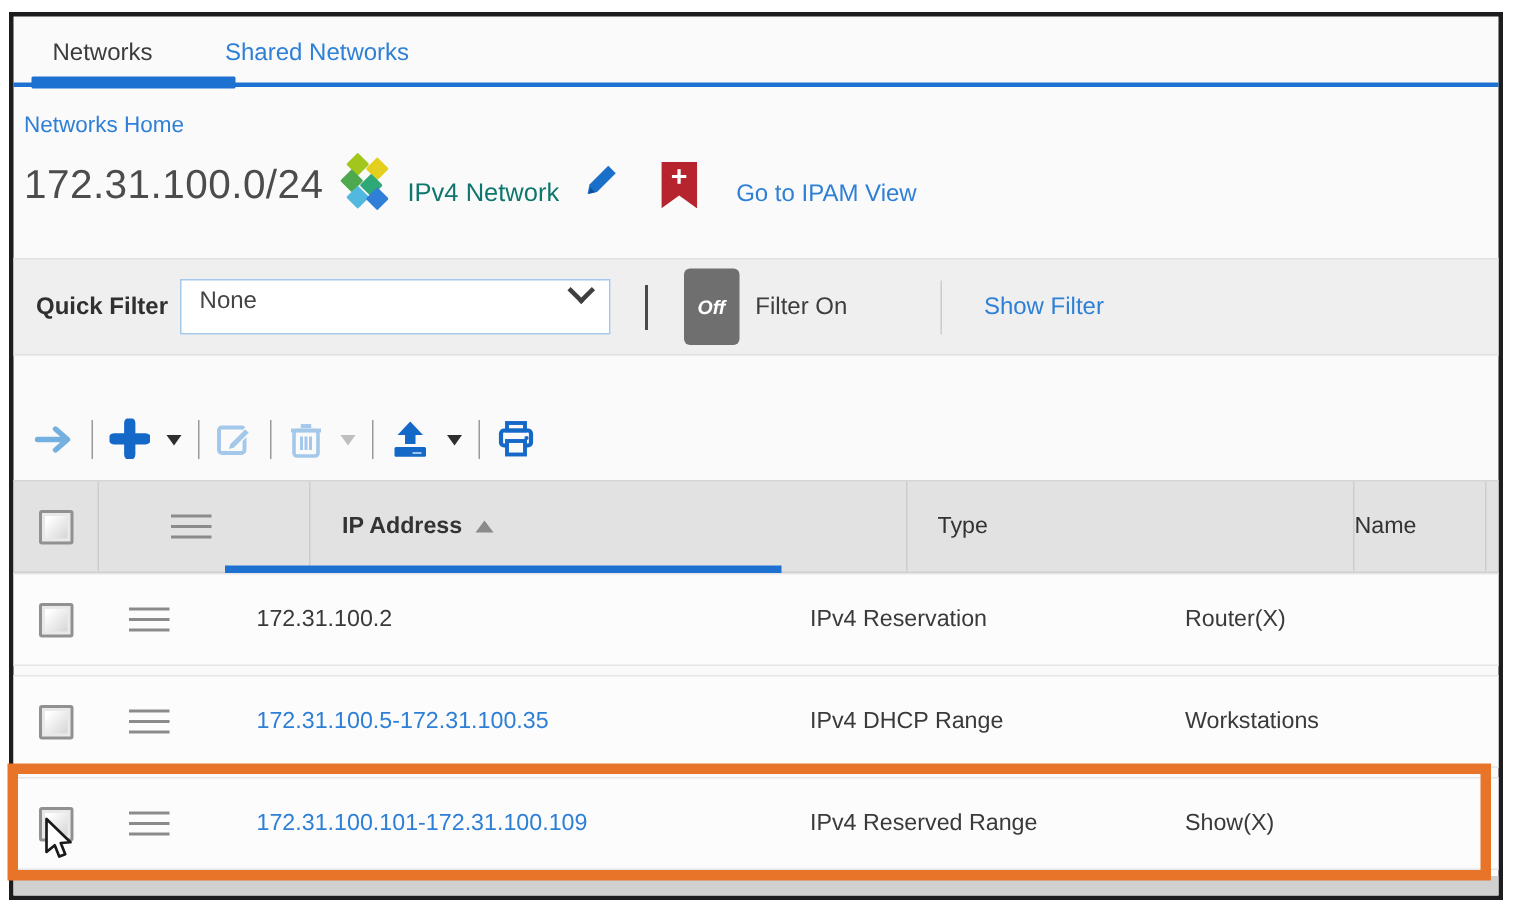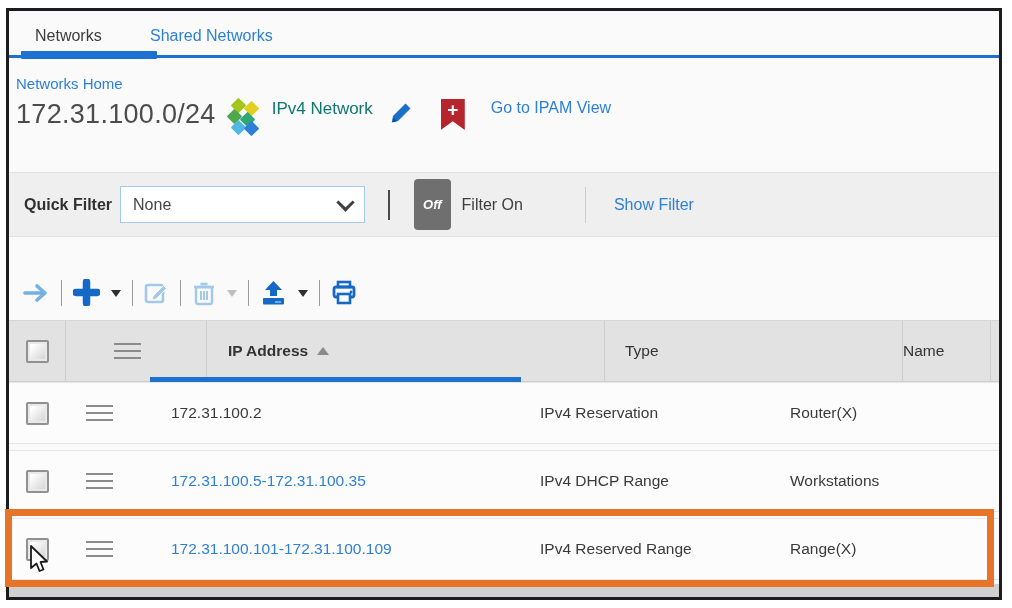--- a/index.html
+++ b/index.html
@@ -14,44 +14,44 @@
   }
   
   .tabbar{position:relative;height:50px;}
   .tab{position:absolute;top:16px;font-size:16px;cursor:default;}
   .tab.networks{left:26px;color:#3c3c3c;}
   .tab.shared{left:141px;color:#2e7fd6;}
   .tab-line-full{position:absolute;left:0;right:0;top:44px;height:3px;background:#1d71d1;}
   .tab-line-active{position:absolute;left:12px;top:40px;width:136px;height:8px;background:#1d71d1;border-radius:1px;}
   
   .breadcrumb{margin:14px 0 0 7px;height:18px;font-size:15px;color:#2e7fd6;}
-  .title-row{display:flex;align-items:flex-start;margin:6px 0 0 7px;height:40px;}
+  .title-row{display:flex;align-items:flex-end;margin:6px 0 0 7px;height:40px;}
   .page-title{font-size:27px;color:#4c4c4c;letter-spacing:.3px;}
   .net-icon{position:relative;width:38px;height:36px;margin-left:10px;}
   .dm{position:absolute;width:11px;height:11px;transform:rotate(45deg);border-radius:1px;}
   .dm1{left:7px;top:1px;background:#a2c61c;}
   .dm2{left:20px;top:4px;background:#e4cf1f;}
   .dm3{left:3px;top:12px;background:#4ea84e;}
   .dm4{left:16px;top:15px;background:#2fa878;}
   .dm5{left:7px;top:23px;background:#52b8e0;}
   .dm6{left:20px;top:24px;background:#2f7fd9;}
   .obj-type{font-size:17px;color:#0f766e;margin-left:8px;}
   .pencil{margin-left:14px;cursor:pointer;}
   .bookmark{position:relative;width:24px;height:31px;margin-left:26px;background:#b6252d;
     clip-path:polygon(0 0,100% 0,100% 100%,50% 72%,0 100%);cursor:pointer;
     display:flex;justify-content:center;}
   .bookmark span{color:#fff;font-size:19px;font-weight:bold;line-height:22px;}
   .ipam-link{font-size:16px;color:#2e7fd6;margin-left:26px;cursor:pointer;}
   
   .filterbar{margin-top:33px;height:65px;background:#efefef;border-top:1px solid #e2e2e2;
     border-bottom:1px solid #e2e2e2;display:flex;align-items:center;padding-left:15px;box-sizing:border-box;}
   .qf-label{font-size:16px;font-weight:bold;color:#303030;}
-  .qf-select{margin-left:8px;width:245px;height:37px;box-sizing:border-box;border:1px solid #a5c9ea;
-    background:#fff;display:flex;align-items:center;justify-content:space-between;
-    padding:0 12px;font-size:16px;color:#454545;cursor:pointer;}
+  .qf-select{margin-left:8px;width:287px;height:37px;box-sizing:border-box;border:1px solid #a5c9ea;
+    background:#fff;display:flex;align-items:flex-start;justify-content:space-between;
+    padding:5px 12px;font-size:16px;color:#454545;cursor:pointer;}
   .chev{width:10px;height:10px;border-right:3px solid #3f3f3f;border-bottom:3px solid #3f3f3f;
     transform:rotate(45deg);margin-top:-5px;}
   .vdiv-dark{width:2px;height:30px;background:#4a4a4a;margin:0 24px 0 23px;}
   .toggle-off{background:#6f6f6f;color:#fff;font-size:13px;font-weight:bold;font-style:italic;
     padding:18px 9px;border-radius:4px;cursor:pointer;}
   .filter-on{font-size:16px;color:#3d3d3d;margin-left:11px;}
   .vdiv-light{width:1px;height:36px;background:#cccccc;margin:0 0 0 62px;}
   .show-filter{font-size:16px;color:#2e7fd6;margin-left:28px;cursor:pointer;}
   
   .toolbar{margin:38px 0 0 14px;height:35px;display:flex;align-items:center;gap:11px;}
@@ -273,21 +273,21 @@
             <i></i>
           </span>
         </div>
       <div class="col-ip">
           <span class="cell link">172.31.100.101-172.31.100.109</span>
         </div>
       <div class="col-type">
           <span class="cell">IPv4 Reserved Range</span>
         </div>
       <div class="col-name">
-          <span class="cell">Range(X)</span>
+          <span class="cell">Show(X)</span>
         </div>
     </div>
   </div>
 
   <div class="bottom-strip"></div>
 </div>
 
 <div class="hl-box"></div>
 
 <div class="cursor">

